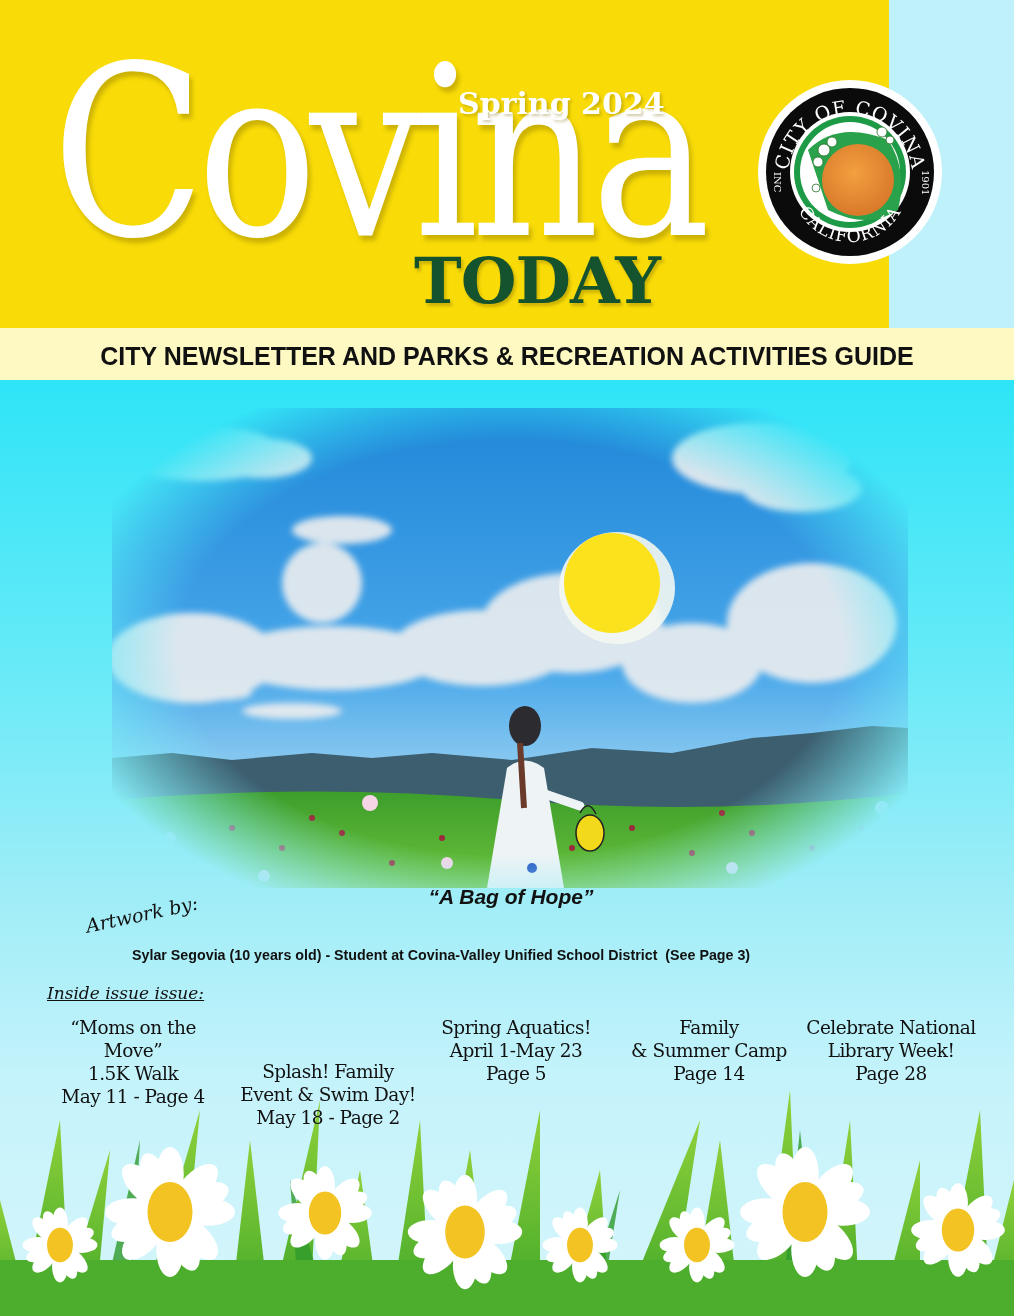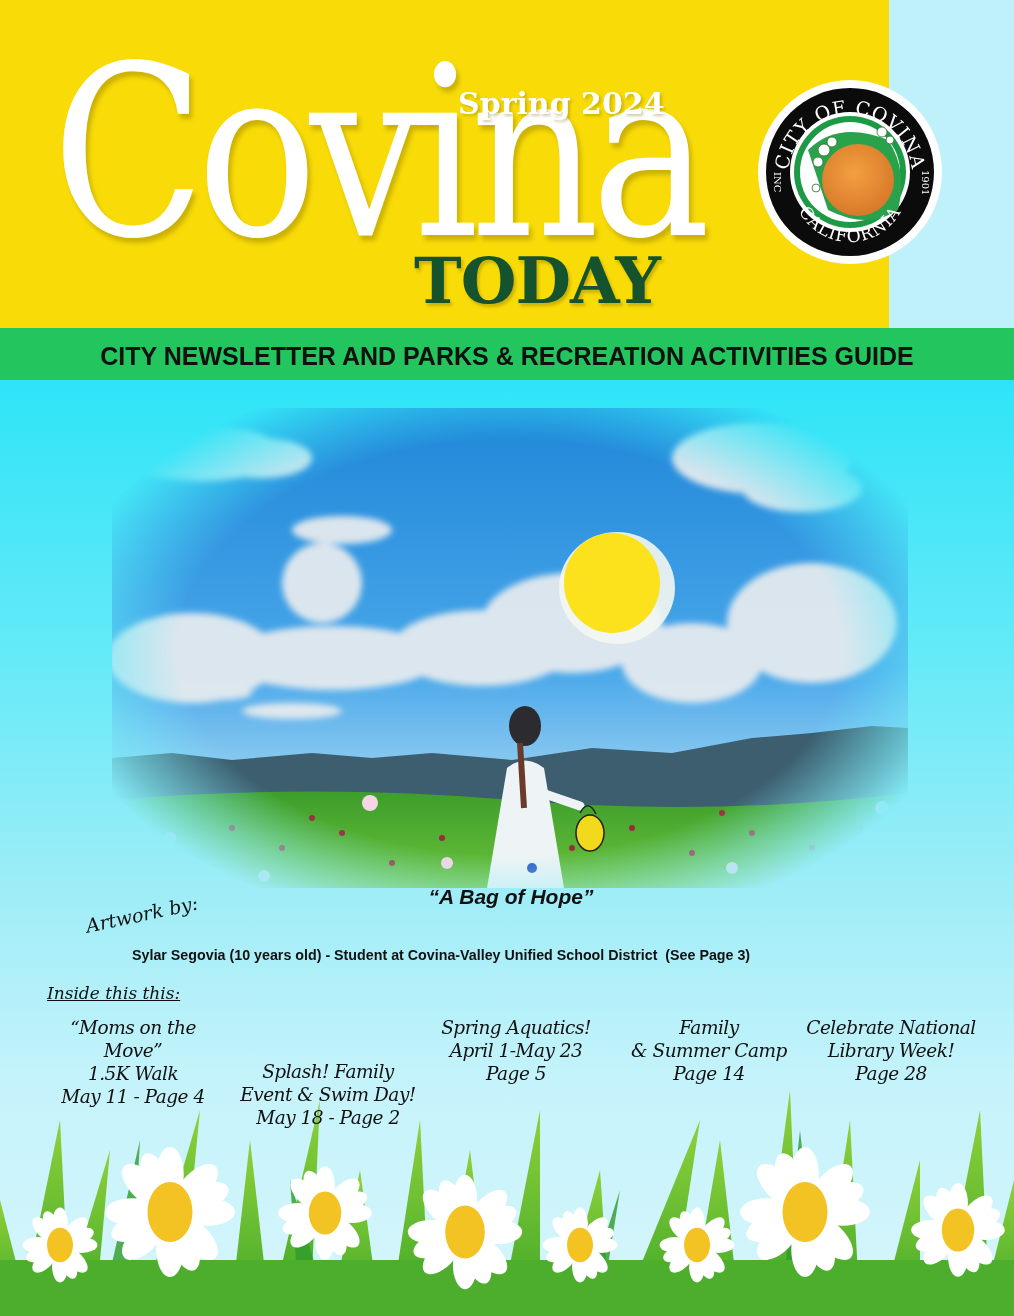--- a/index.html
+++ b/index.html
@@ -8,40 +8,40 @@
   
   .masthead { position: absolute; left: 0; top: 0; width: 889px; height: 328px; background: #f8db07; }
   .title-covina { position: absolute; left: 52px; top: 36px; font-family: "DejaVu Serif", serif; font-size: 200px; line-height: 200px; color: #ffffff; letter-spacing: -8px; text-shadow: 3px 4px 4px rgba(120,100,0,0.35); transform: scaleY(1.18); transform-origin: top left; }
   .title-today { position: absolute; left: 414px; top: 246px; font-family: "DejaVu Serif", serif; font-weight: bold; font-size: 64px; line-height: 70px; color: #14532d; letter-spacing: -1px; text-shadow: 2px 3px 3px rgba(120,100,0,0.35); }
   .title-edition { position: absolute; left: 458px; top: 86px; font-family: "DejaVu Serif", serif; font-weight: bold; font-size: 30px; color: #ffffff; text-shadow: 2px 2px 3px rgba(120,100,0,0.35); }
 
   .seal { position: absolute; left: 758px; top: 80px; width: 184px; height: 184px; border-radius: 50%; background: #ffffff; }
   .seal svg { width: 184px; height: 184px; display: block; }
 
   
-  .subtitle-band { position: absolute; left: 0; top: 328px; width: 1014px; height: 56px; background: #22c55e; display: flex; align-items: center; justify-content: center; }
+  .subtitle-band { position: absolute; left: 0; top: 328px; width: 1014px; height: 56px; background: #fef9c3; display: flex; align-items: center; justify-content: center; }
   .subtitle-text { font-family: "Liberation Sans", sans-serif; font-weight: bold; font-size: 25px; color: #111111; letter-spacing: 0px; }
 
   
   .sky { position: absolute; left: 0; top: 380px; width: 1014px; height: 936px;
          background: linear-gradient(180deg, #2ee4f7 0%, #66eaf8 30%, #9fedf7 55%, #c5f3fb 75%, #d6f5fb 100%); overflow: hidden; }
 
   .painting-wrap { position: absolute; left: 100px; top: 20px; width: 820px; height: 495px; }
   .painting { position: absolute; left: 12px; top: 8px; width: 796px; height: 480px;
               -webkit-mask-image: radial-gradient(ellipse 58% 60% at 50% 50%, #000 72%, transparent 100%);
               mask-image: radial-gradient(ellipse 58% 60% at 50% 50%, #000 72%, transparent 100%); }
   .painting svg { width: 796px; height: 480px; display: block; }
 
   .artwork-by { position: absolute; left: 86px; top: 535px; font-family: "DejaVu Serif", serif; font-style: italic; font-size: 19px; color: #111; transform: rotate(-12deg); transform-origin: left center; }
   .art-title { position: absolute; left: 4px; width: 1014px; top: 505px; text-align: center; font-family: "Liberation Sans", sans-serif; font-style: italic; font-weight: bold; font-size: 21px; color: #111; }
   .art-credit { position: absolute; left: 132px; top: 566px; font-family: "Liberation Sans", sans-serif; font-weight: bold; font-size: 15.5px; color: #111; transform: scaleX(0.92); transform-origin: left; white-space: pre; }
 
   .inside-label { position: absolute; left: 47px; top: 603px; font-family: "DejaVu Serif", serif; font-style: italic; font-size: 17px; color: #111; text-decoration: underline; }
 
-  .issue-item { position: absolute; top: 636px; text-align: center; font-family: "DejaVu Serif", serif; font-style: italic; font-size: 18.5px; line-height: 23px; color: #111; letter-spacing: -0.5px; }
+  .issue-item { position: absolute; top: 636px; text-align: center; font-family: "DejaVu Serif", serif; font-size: 18.5px; line-height: 23px; color: #111; letter-spacing: -0.5px; }
 
   .meadow { position: absolute; left: 0; top: 700px; width: 1014px; height: 236px; }
   .meadow svg { width: 1014px; height: 236px; display: block; }
 </style>
 </head>
 <body>
 
 <div class="masthead">
   <div class="title-covina">Covina</div>
   <div class="title-edition">Spring 2024</div>
@@ -168,21 +168,21 @@
         <path d="M 468 405 Q 476 390 484 406" fill="none" stroke="#222" stroke-width="1.5"></path>
         <circle cx="420" cy="460" r="5" fill="#2c5cc7"></circle>
       </svg>
     </div>
   </div>
 
   <div class="artwork-by">Artwork by:</div>
   <div class="art-title">“A Bag of Hope”</div>
   <div class="art-credit">Sylar Segovia (10 years old) - Student at Covina-Valley Unified School District  (See Page 3)</div>
 
-  <div class="inside-label">Inside this this:</div>
+  <div class="inside-label">Inside issue issue:</div>
 
   <div class="meadow">
     <svg viewBox="0 0 1014 236" preserveAspectRatio="none">
       <defs>
         <linearGradient id="grassG" x1="0" y1="0" x2="0" y2="1">
           <stop offset="0%" stop-color="#8fd13a"></stop>
           <stop offset="100%" stop-color="#3ea628"></stop>
         </linearGradient>
         <g id="daisy">
           <g fill="#ffffff">

